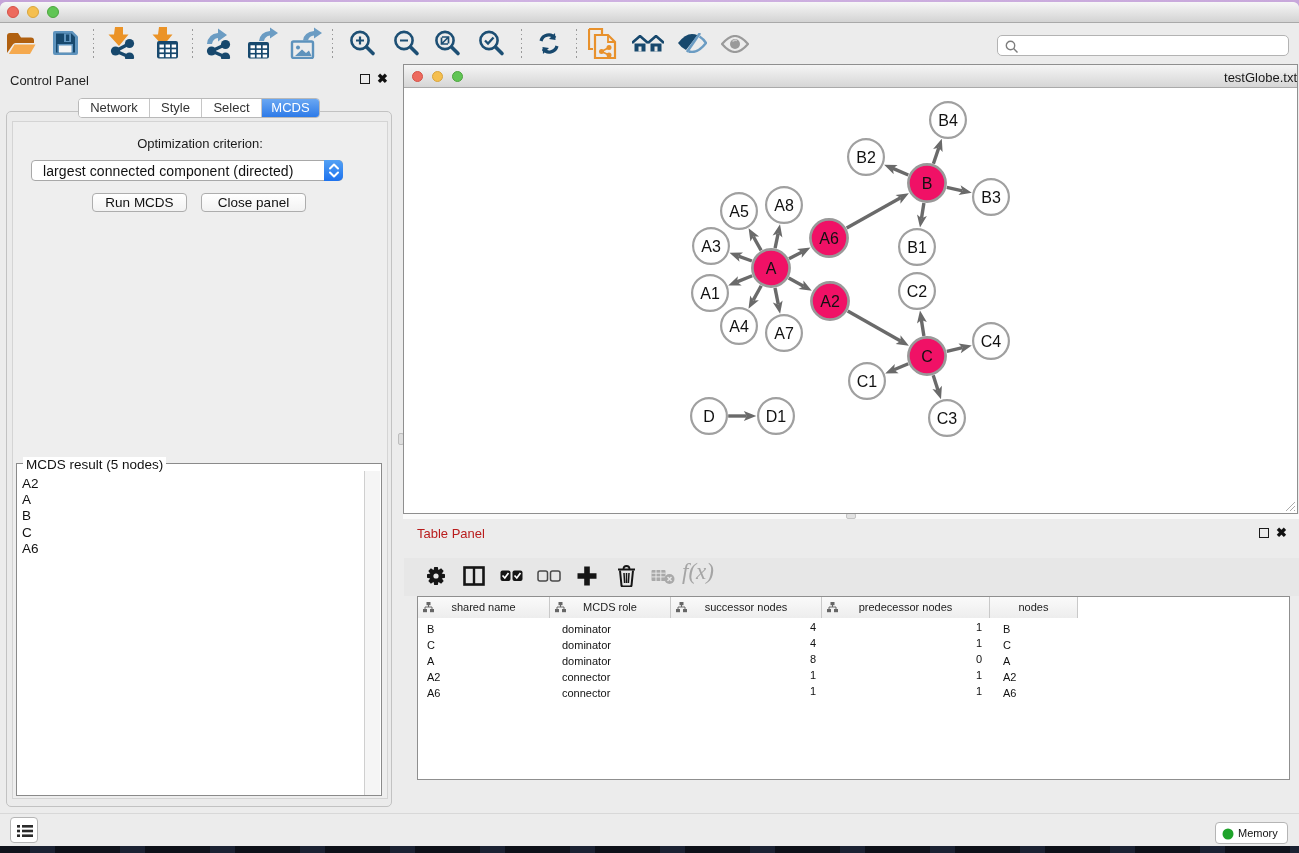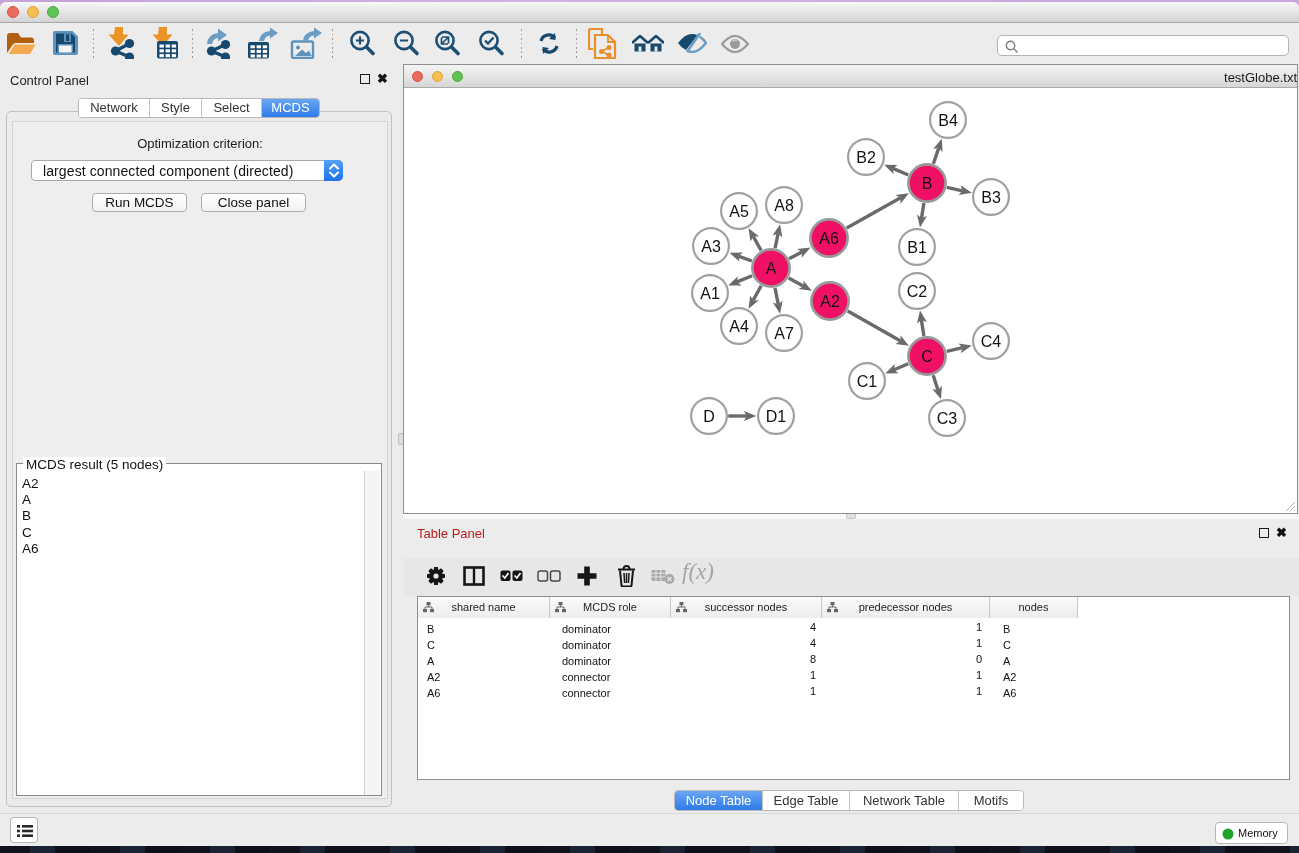--- a/index.html
+++ b/index.html
@@ -445,26 +445,20 @@
     <div class="td" style="left:144px;top:74px">connector</div>
     <div class="td" style="left:253px;top:72px;width:145px;text-align:right">1</div>
     <div class="td" style="left:404px;top:72px;width:160px;text-align:right">1</div>
     <div class="td" style="left:585px;top:74px">A2</div>
     <div class="td" style="left:9px;top:90px">A6</div>
     <div class="td" style="left:144px;top:90px">connector</div>
     <div class="td" style="left:253px;top:88px;width:145px;text-align:right">1</div>
     <div class="td" style="left:404px;top:88px;width:160px;text-align:right">1</div>
     <div class="td" style="left:585px;top:90px">A6</div>
 </div>
-<div id="bt-tabs">
-  <div class="tab sel" style="width:88px">Node Table</div>
-  <div class="tab" style="width:87px">Edge Table</div>
-  <div class="tab" style="width:109px">Network Table</div>
-  <div class="tab" style="width:64px">Motifs</div>
-</div>
 <div id="statusbar">
   <div id="sb-btn">
         <svg class="abs" style="left:6px;top:6px" width="16" height="14">
           <g fill="#2a2a2a">
             <rect x="0" y="1" width="3" height="2.6"></rect>
             <rect x="0" y="5.7" width="3" height="2.6"></rect>
             <rect x="0" y="10.4" width="3" height="2.6"></rect>
             <rect x="5" y="1" width="11" height="2.6"></rect>
             <rect x="5" y="5.7" width="11" height="2.6"></rect>
             <rect x="5" y="10.4" width="11" height="2.6"></rect>

